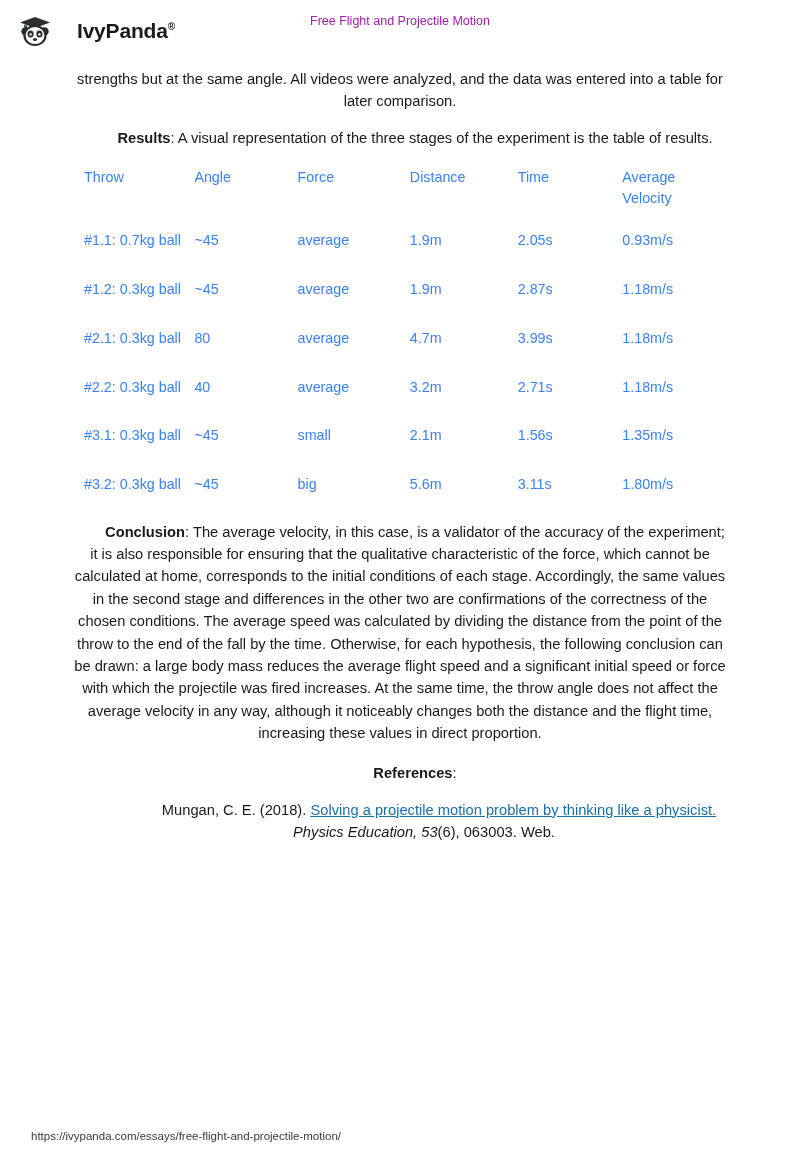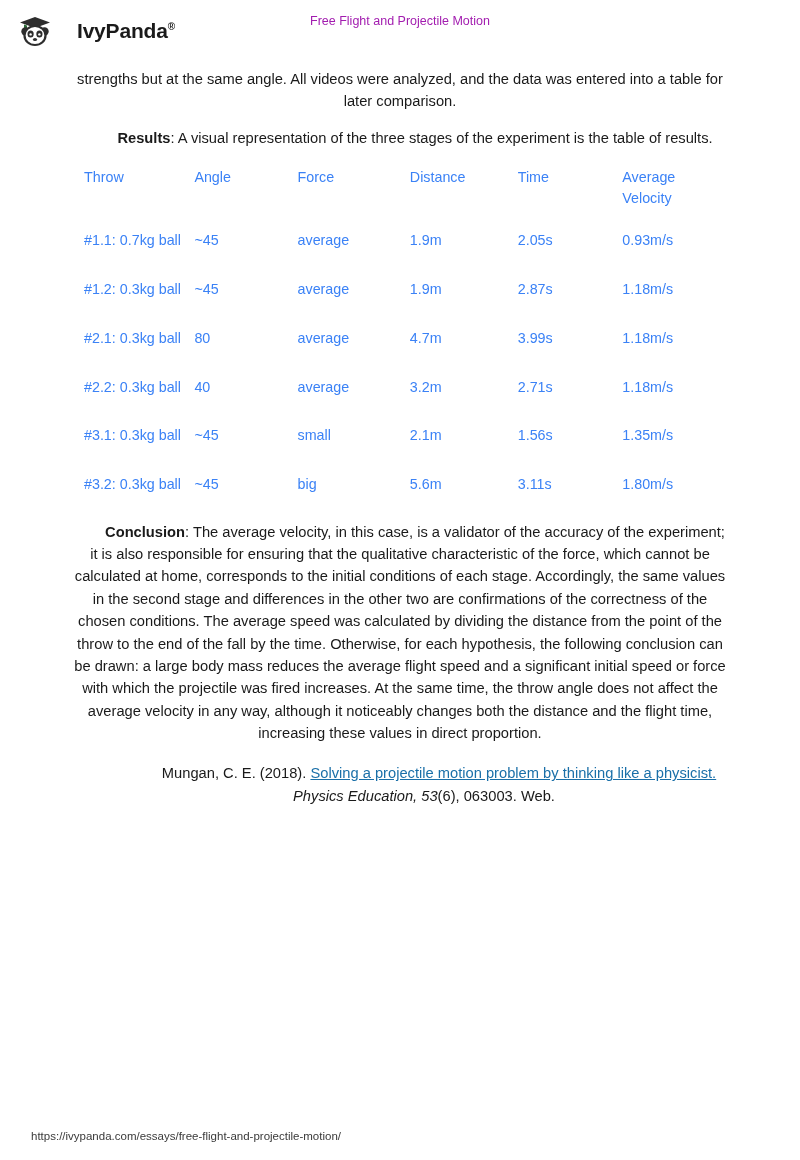--- a/index.html
+++ b/index.html
@@ -240,20 +240,21 @@
         <td>5.6m</td>
         <td>3.11s</td>
         <td>1.80m/s</td>
       </tr>
     </tbody>
   </table>
 
   <p class="indent"><span class="lead">Conclusion</span><span>: The average velocity, in this case, is a validator of the accuracy of the experiment; it is also responsible for ensuring that the qualitative characteristic of the force, which cannot be calculated at home, corresponds to the initial conditions of each stage. Accordingly, the same values in the second stage and differences in the other two are confirmations of the correctness of the chosen conditions. The average speed was calculated by dividing the distance from the point of the throw to the end of the fall by the time. Otherwise, for each hypothesis, the following conclusion can be drawn: a large body mass reduces the average flight speed and a significant initial speed or force with which the projectile was fired increases. At the same time, the throw angle does not affect the average velocity in any way, although it noticeably changes both the distance and the flight time, increasing these values in direct proportion.</span></p>
 
   <div class="ref-block">
+    <p class="indent"><span class="lead">References</span><span>:</span></p>
     <p class="ref-entry"><span>Mungan, C. E. (2018). </span><a class="ref-link">Solving a projectile motion problem by thinking like a physicist.</a><span class="ital"> Physics Education, 53</span><span>(6), 063003. Web.</span></p>
   </div>
 
 </div>
 
 <div class="page-footer">
   <a class="footer-url">https://ivypanda.com/essays/free-flight-and-projectile-motion/</a>
 </div>
 
 </body></html>

